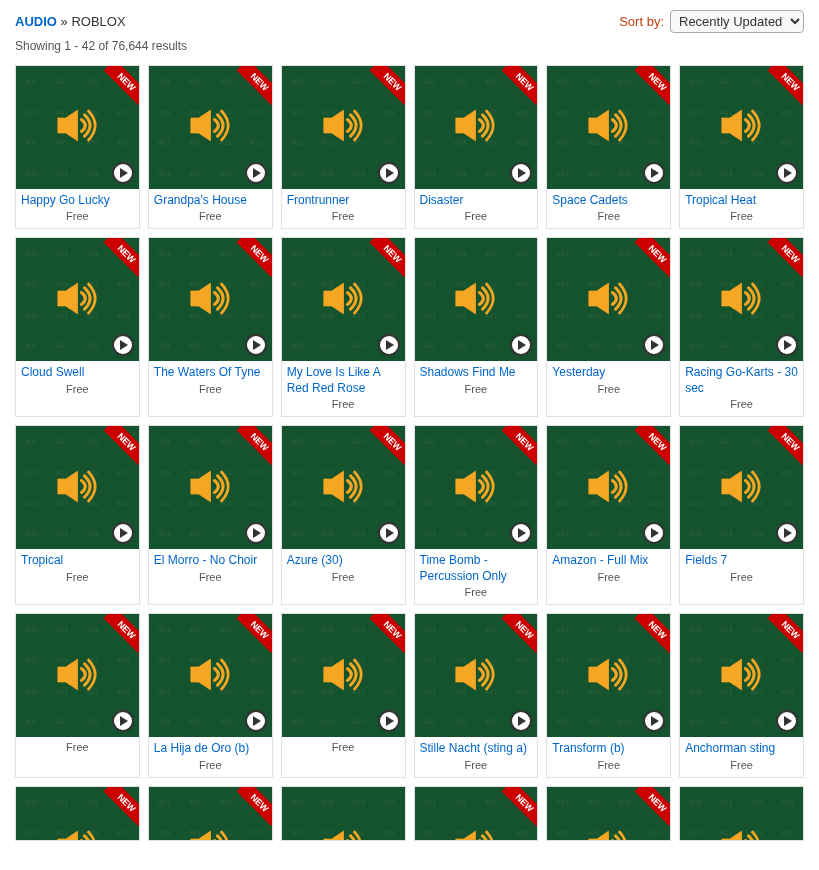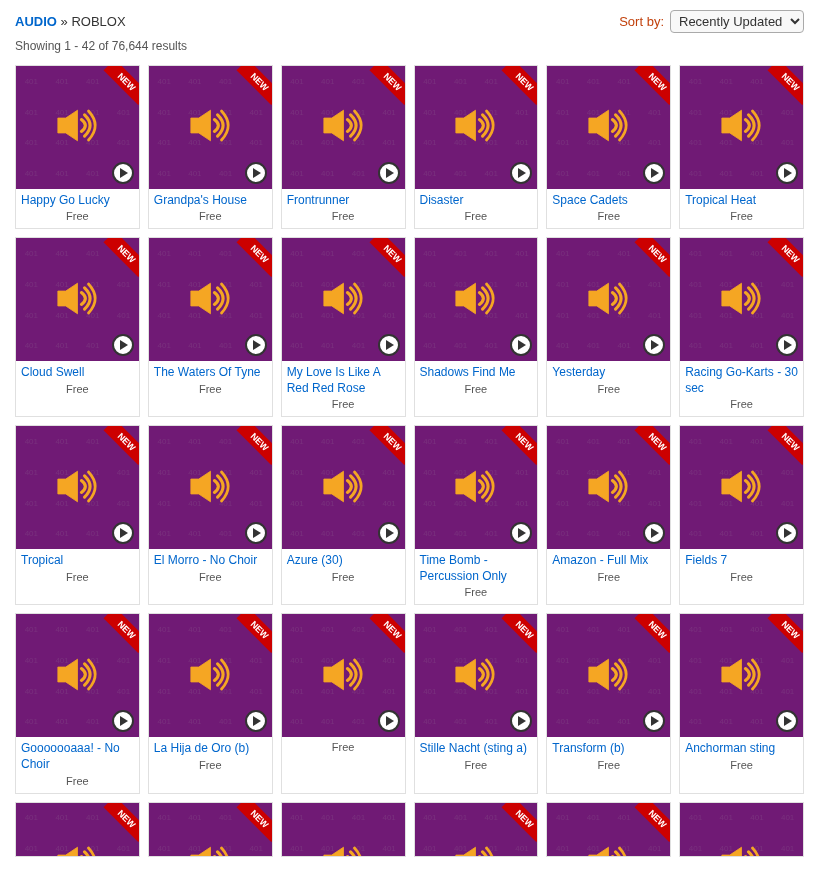--- a/index.html
+++ b/index.html
@@ -11,21 +11,21 @@
     .results-count { font-size: 12px; color: #555; margin-bottom: 12px; }
     
     .sort-bar { display: flex; align-items: center; gap: 6px; }
     .sort-bar label { font-size: 13px; color: #c2410c; }
     .sort-bar select { font-size: 13px; border: 1px solid #aaa; padding: 2px 4px; border-radius: 4px; background: #f8f8f8; color: #333; }
     
     .grid { display: grid; grid-template-columns: repeat(6, 1fr); gap: 8px; }
     
     .item { border: 1px solid #e0e0e0; background: #fff; cursor: pointer; }
     
-    .thumb { position: relative; width: 100%; padding-top: 100%; background: #701a75; overflow: hidden; }
+    .thumb { position: relative; width: 100%; padding-top: 100%; background: #14532d; overflow: hidden; }
     .thumb-inner { position: absolute; top: 0; left: 0; right: 0; bottom: 0; display: flex; align-items: center; justify-content: center; }
     
     
     .thumb-bg { position: absolute; top: 0; left: 0; right: 0; bottom: 0; display: grid; grid-template-columns: repeat(4, 1fr); grid-template-rows: repeat(4, 1fr); opacity: 0.15; font-size: 8px; color: #aaa; overflow: hidden; }
     .thumb-bg span { display: flex; align-items: center; justify-content: center; }
     
     
     .speaker-icon { position: relative; z-index: 2; }
     .speaker-icon svg { width: 55px; height: 45px; }
     
@@ -740,21 +740,20 @@
     <polygon points="10,18 10,37 20,37 35,47 35,8 20,18" fill="#f5a623" stroke="#f5a623" stroke-width="1"></polygon>
     <path d="M40,20 Q50,27.5 40,35" fill="none" stroke="#f5a623" stroke-width="4" stroke-linecap="round"></path>
     <path d="M44,14 Q58,27.5 44,41" fill="none" stroke="#f5a623" stroke-width="4" stroke-linecap="round"></path>
     <path d="M49,9 Q66,27.5 49,46" fill="none" stroke="#f5a623" stroke-width="3.5" stroke-linecap="round"></path>
   </svg></div>
       </div>
       <div class="ribbon"></div>
       <div class="play-btn"></div>
     </div>
     <div class="item-info">
-      <div class="item-title">Gooooooaaa! - No Choir</div>
       <div class="item-price">Free</div>
     </div>
   </div>
     <div class="item">
     <div class="thumb">
       <div class="thumb-bg">
           <span>401</span>
           <span>401</span>
           <span>401</span>
           <span>401</span>

